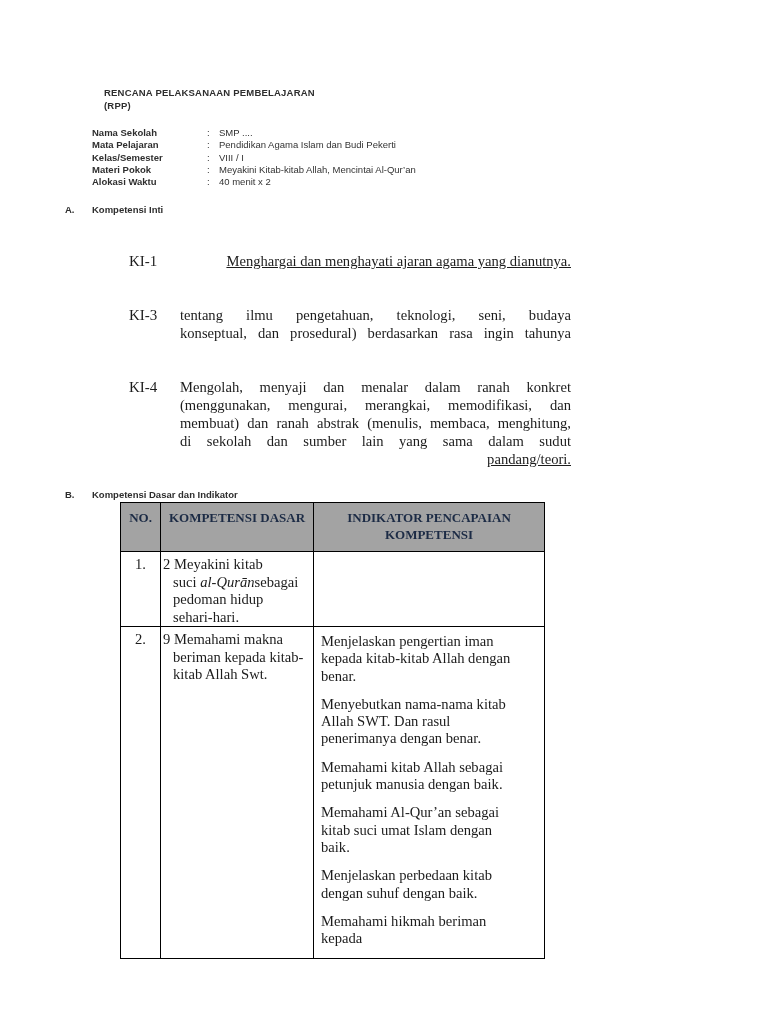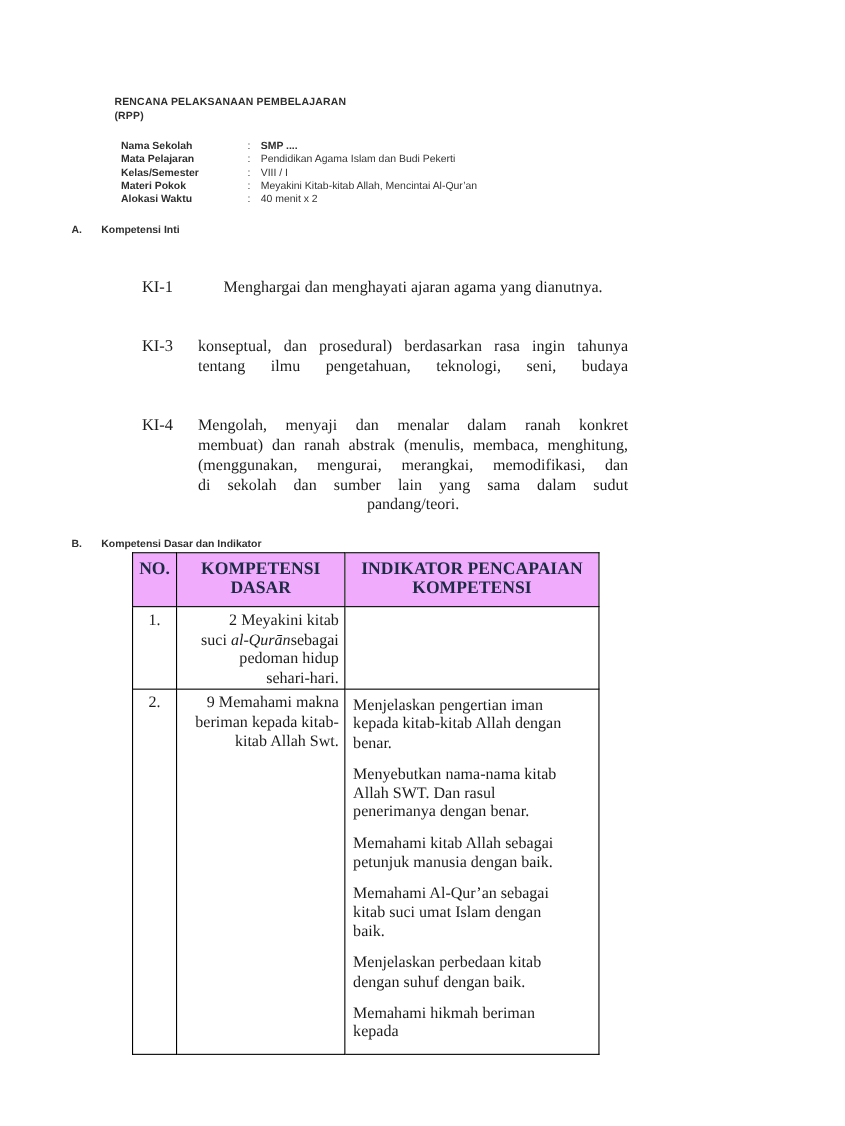--- a/index.html
+++ b/index.html
@@ -5,54 +5,54 @@
   html,body{margin:0;padding:0;}
   body{width:768px;height:1024px;background:#ffffff;position:relative;overflow:hidden;
        font-family:"Liberation Serif","DejaVu Serif",serif;color:#1c1c1c;}
   .sans{font-family:"Liberation Sans","DejaVu Sans",sans-serif;}
 
   
   .doc-title{position:absolute;left:104px;top:86px;font-weight:bold;font-size:9.5px;
              line-height:13px;color:#2e2e2e;letter-spacing:.2px;}
 
   
-  .fields{position:absolute;left:92px;top:127px;font-size:9.5px;line-height:12.3px;color:#333;margin-left:18px;}
+  .fields{position:absolute;left:92px;top:127px;font-size:9.5px;line-height:12.3px;color:#333;}
   .frow{display:flex;}
   .flabel{width:115px;font-weight:bold;color:#2e2e2e;}
   .fcolon{width:12px;}
   .fvalue{white-space:nowrap;}
-  .fvalue.bold{font-weight:bold;color:#2e2e2e;}
+  .fvalue.bold{font-weight:normal;color:#2e2e2e;}
 
   
   .sec-head{position:absolute;left:65px;display:flex;font-size:9.5px;font-weight:bold;color:#2e2e2e;}
   .sec-head .slabel{width:27px;}
   .secA{top:204px;}
   .secB{top:489px;}
 
   
   .ki-list{position:absolute;left:129px;top:216px;width:442px;}
   .ki-item{display:flex;margin-bottom:12px;margin-top:36px;}
   .ki-code{width:51px;font-size:15px;line-height:18px;flex:0 0 51px;}
   .ki-text{width:391px;font-size:14.6px;line-height:18px;}
   .jline{text-align:justify;text-align-last:justify;}
-  .lline{text-align:center;}
+  .lline{text-align:right;text-decoration:underline;}
 
   
   table.kd-table{position:absolute;left:120px;top:502px;border-collapse:collapse;table-layout:fixed;
                  font-size:14.6px;}
   table.kd-table td,table.kd-table th{border:1px solid #000;vertical-align:top;overflow:hidden;}
   table.kd-table{border:1.5px solid #000;}
   .col-no{width:40px;}
   .col-kd{width:153px;}
   .col-ind{width:231px;}
-  th.hcell{background:#f0abfc;color:#1c2b45;font-weight:bold;font-size:16px;line-height:16.5px;
+  th.hcell{background:#a3a3a3;color:#1c2b45;font-weight:bold;font-size:13px;line-height:16.5px;
            text-align:center;padding:7px 2px 4px 2px;height:37px;}
   td.bl-thick,th.bl-thick{border-left:3px solid #3d3d3d;}
   td.no-cell{text-align:center;padding-top:4px;font-size:14.6px;line-height:17.5px;}
-  td.kd-cell{padding:4px 5px 0 2px;line-height:17.5px;text-align:right;}
+  td.kd-cell{padding:4px 5px 0 2px;line-height:17.5px;}
   .kd-line{padding-left:10px;}
   .kd-line.first{padding-left:0;}
   td.ind-cell{padding:6px 6px 0 7px;line-height:17.3px;}
   td.ind-cell p{margin:0 15px 11px 0;}
   .r1{height:75px;}
   .r2{height:290px;}
   i{font-style:italic;}
 </style>
 </head>
 <body>
@@ -98,30 +98,30 @@
 <div class="ki-list">
   <div class="ki-item">
     <div class="ki-code">KI-1</div>
     <div class="ki-text">
       <div class="lline">Menghargai dan menghayati ajaran agama yang dianutnya.</div>
     </div>
   </div>
   <div class="ki-item">
     <div class="ki-code">KI-3</div>
     <div class="ki-text">
+      <div class="jline">tentang ilmu pengetahuan, teknologi, seni, budaya</div>
       <div class="jline">konseptual, dan prosedural) berdasarkan rasa ingin tahunya</div>
-      <div class="jline">tentang ilmu pengetahuan, teknologi, seni, budaya</div>
     </div>
   </div>
   <div class="ki-item">
     <div class="ki-code">KI-4</div>
     <div class="ki-text">
       <div class="jline">Mengolah, menyaji dan menalar dalam ranah konkret</div>
+      <div class="jline">(menggunakan, mengurai, merangkai, memodifikasi, dan</div>
       <div class="jline">membuat) dan ranah abstrak (menulis, membaca, menghitung,</div>
-      <div class="jline">(menggunakan, mengurai, merangkai, memodifikasi, dan</div>
       <div class="jline">di sekolah dan sumber lain yang sama dalam sudut</div>
       <div class="lline">pandang/teori.</div>
     </div>
   </div>
 </div>
 
 <div class="sec-head secB sans">
   <span class="slabel">B.</span>
   <span>Kompetensi Dasar dan Indikator</span>
 </div>

